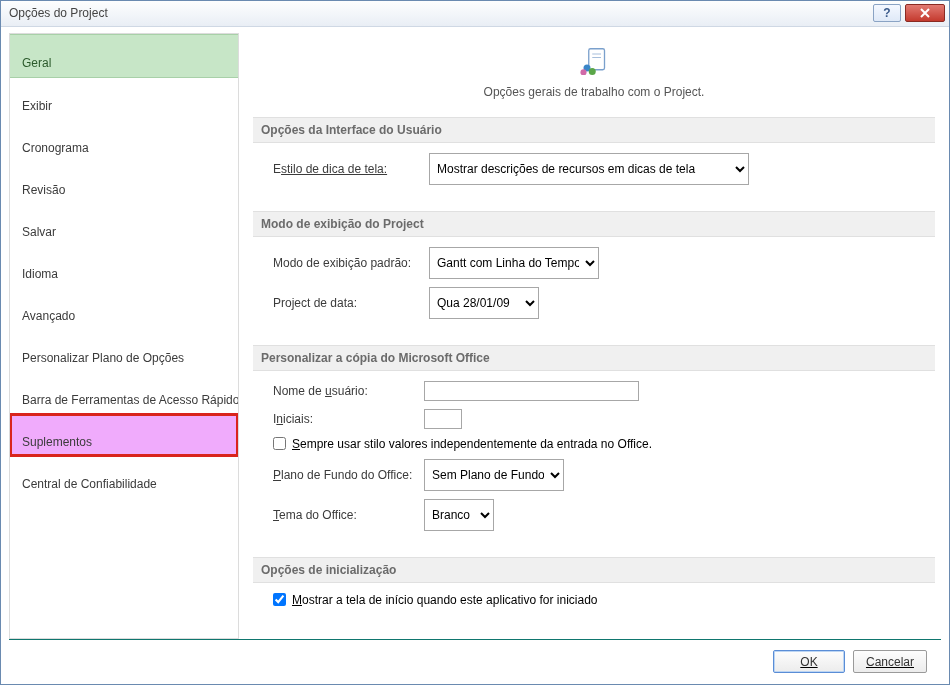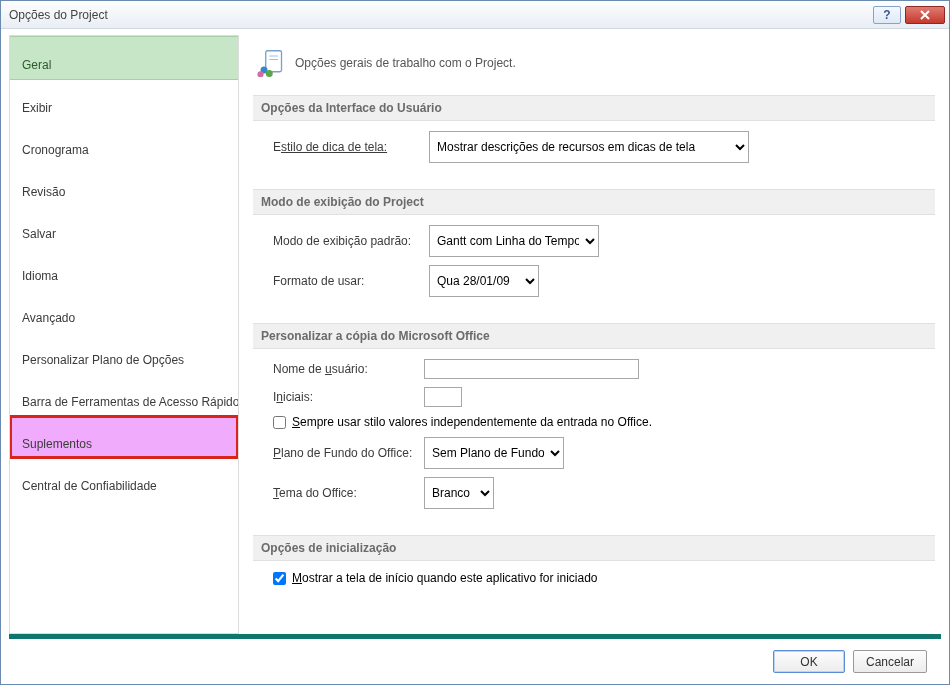--- a/index.html
+++ b/index.html
@@ -69,20 +69,21 @@
     outline-offset:-2px;
   }
   .main {
     flex:1;
     padding:6px 6px 6px 14px;
     overflow:auto;
   }
   .hero {
     display:flex; align-items:center; gap:10px;
     padding:8px 4px 18px 4px;
+    flex-direction:column;
   }
   .hero-icon { width:28px; height:28px; }
   .section {
     margin-bottom:14px;
   }
   .section-header {
     background:#f0f0f0;
     border:1px solid #e0e0e0;
     border-left:none; border-right:none;
     color:#6b6b6b;
@@ -111,25 +112,26 @@
   .select-lg { width:320px; }
   .select-md { width:170px; }
   .select-sm { width:110px; }
   .select-xs { width:70px; }
   .txt-lg { width:215px; }
   .txt-sm { width:38px; }
   .chk { display:flex; align-items:center; gap:6px; margin-bottom:8px; }
   input[type=checkbox] { width:13px; height:13px; margin:0; }
   .footer {
     height:50px;
-    border-top:5px solid #0f766e;
+    border-top:1px solid #0f766e;
     display:flex; justify-content:flex-end; align-items:center;
     gap:8px; padding:0 14px;
     background:#fff;
     margin:0 8px;
+    text-decoration:underline;
   }
   .btn {
     min-width:72px; height:23px;
     border:1px solid #9a9a9a;
     background:linear-gradient(#fdfdfd,#ececec);
     border-radius:2px;
     padding:0 12px;
     display:flex; align-items:center; justify-content:center;
     color:#333;
   }
@@ -201,21 +203,21 @@
       <div class="section">
         <div class="section-header">Modo de exibição do Project</div>
         <div class="section-body">
           <div class="row">
             <span class="label">Modo de exibição padrão:</span>
             <select class="select-md">
               <option>Gantt com Linha do Tempo</option>
             </select>
           </div>
           <div class="row">
-            <span class="label">Formato de usar:</span>
+            <span class="label">Project de data:</span>
             <select class="select-sm">
               <option>Qua 28/01/09</option>
             </select>
           </div>
         </div>
       </div>
 
       <div class="section">
         <div class="section-header">Personalizar a cópia do Microsoft Office</div>
         <div class="section-body">

